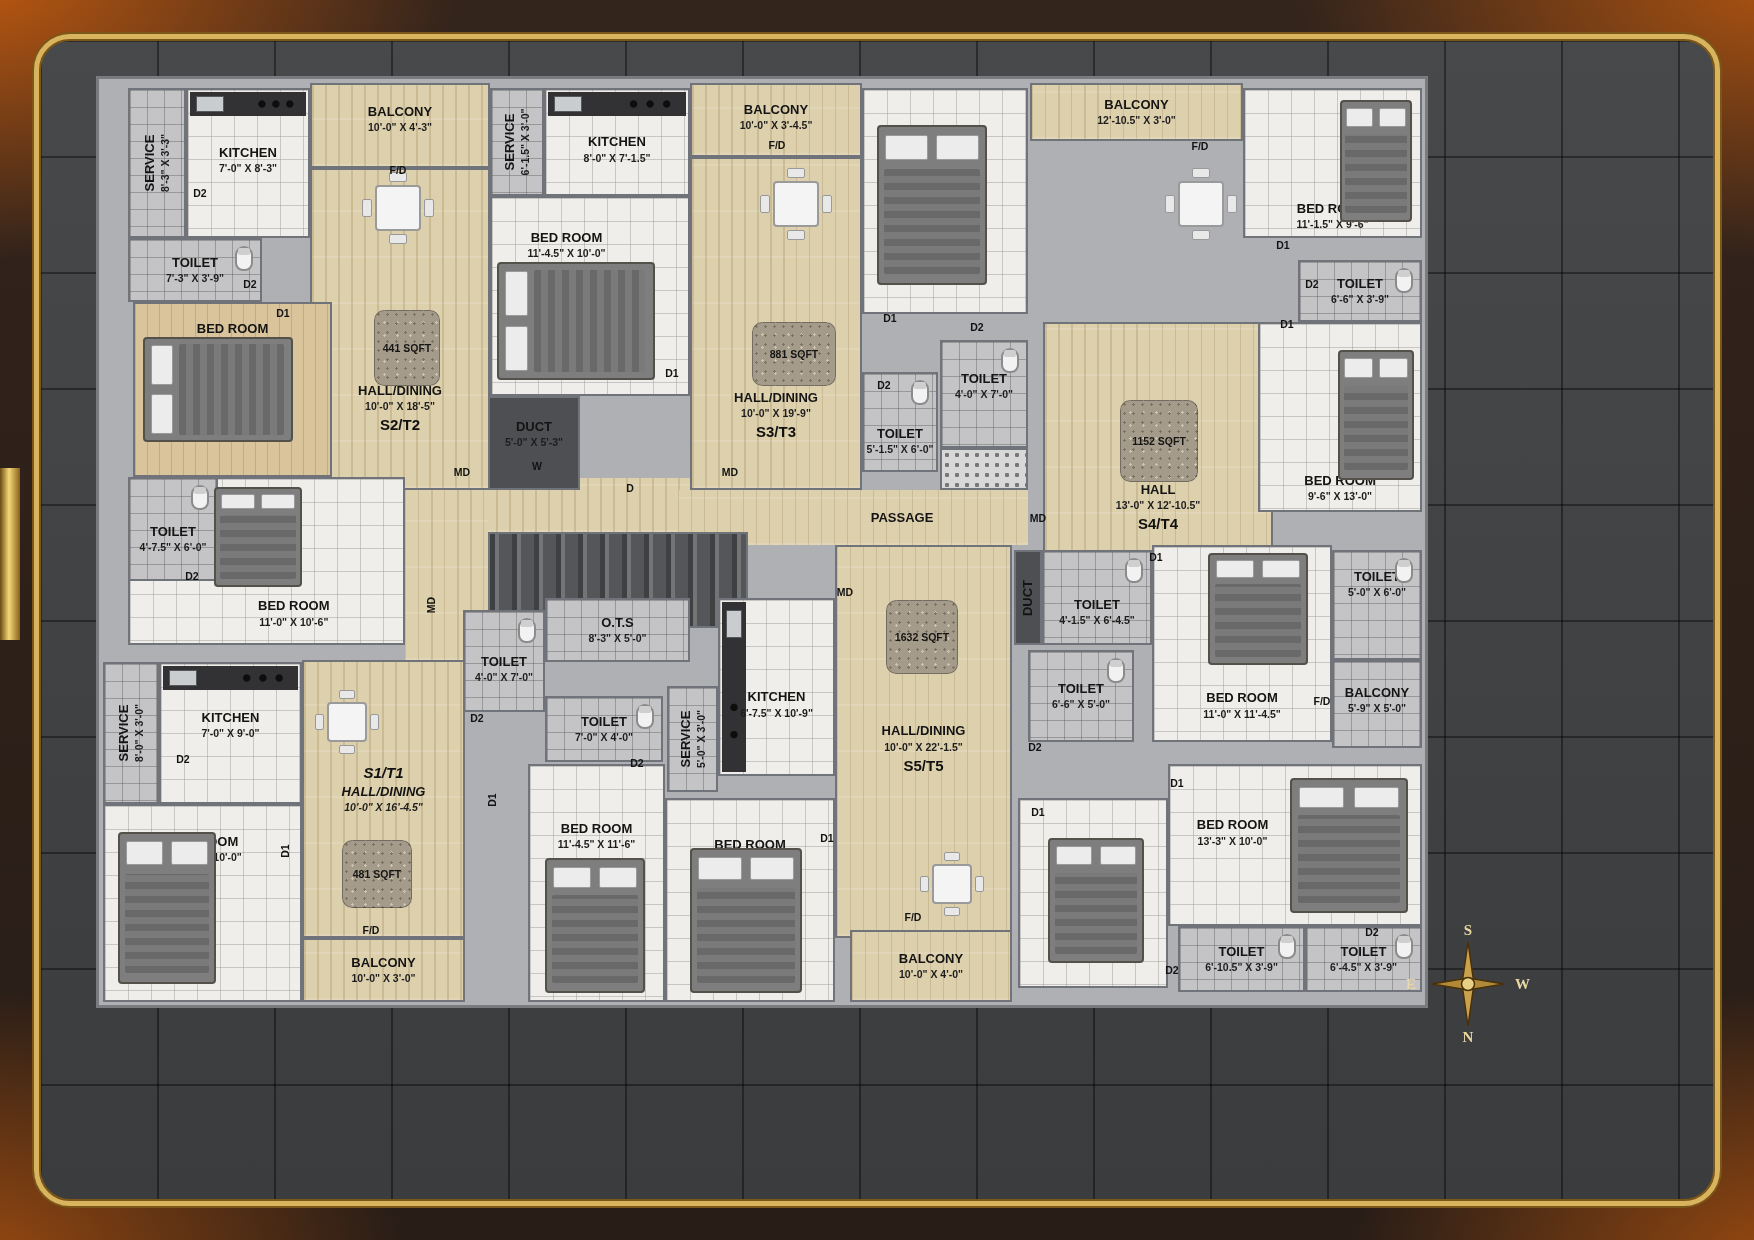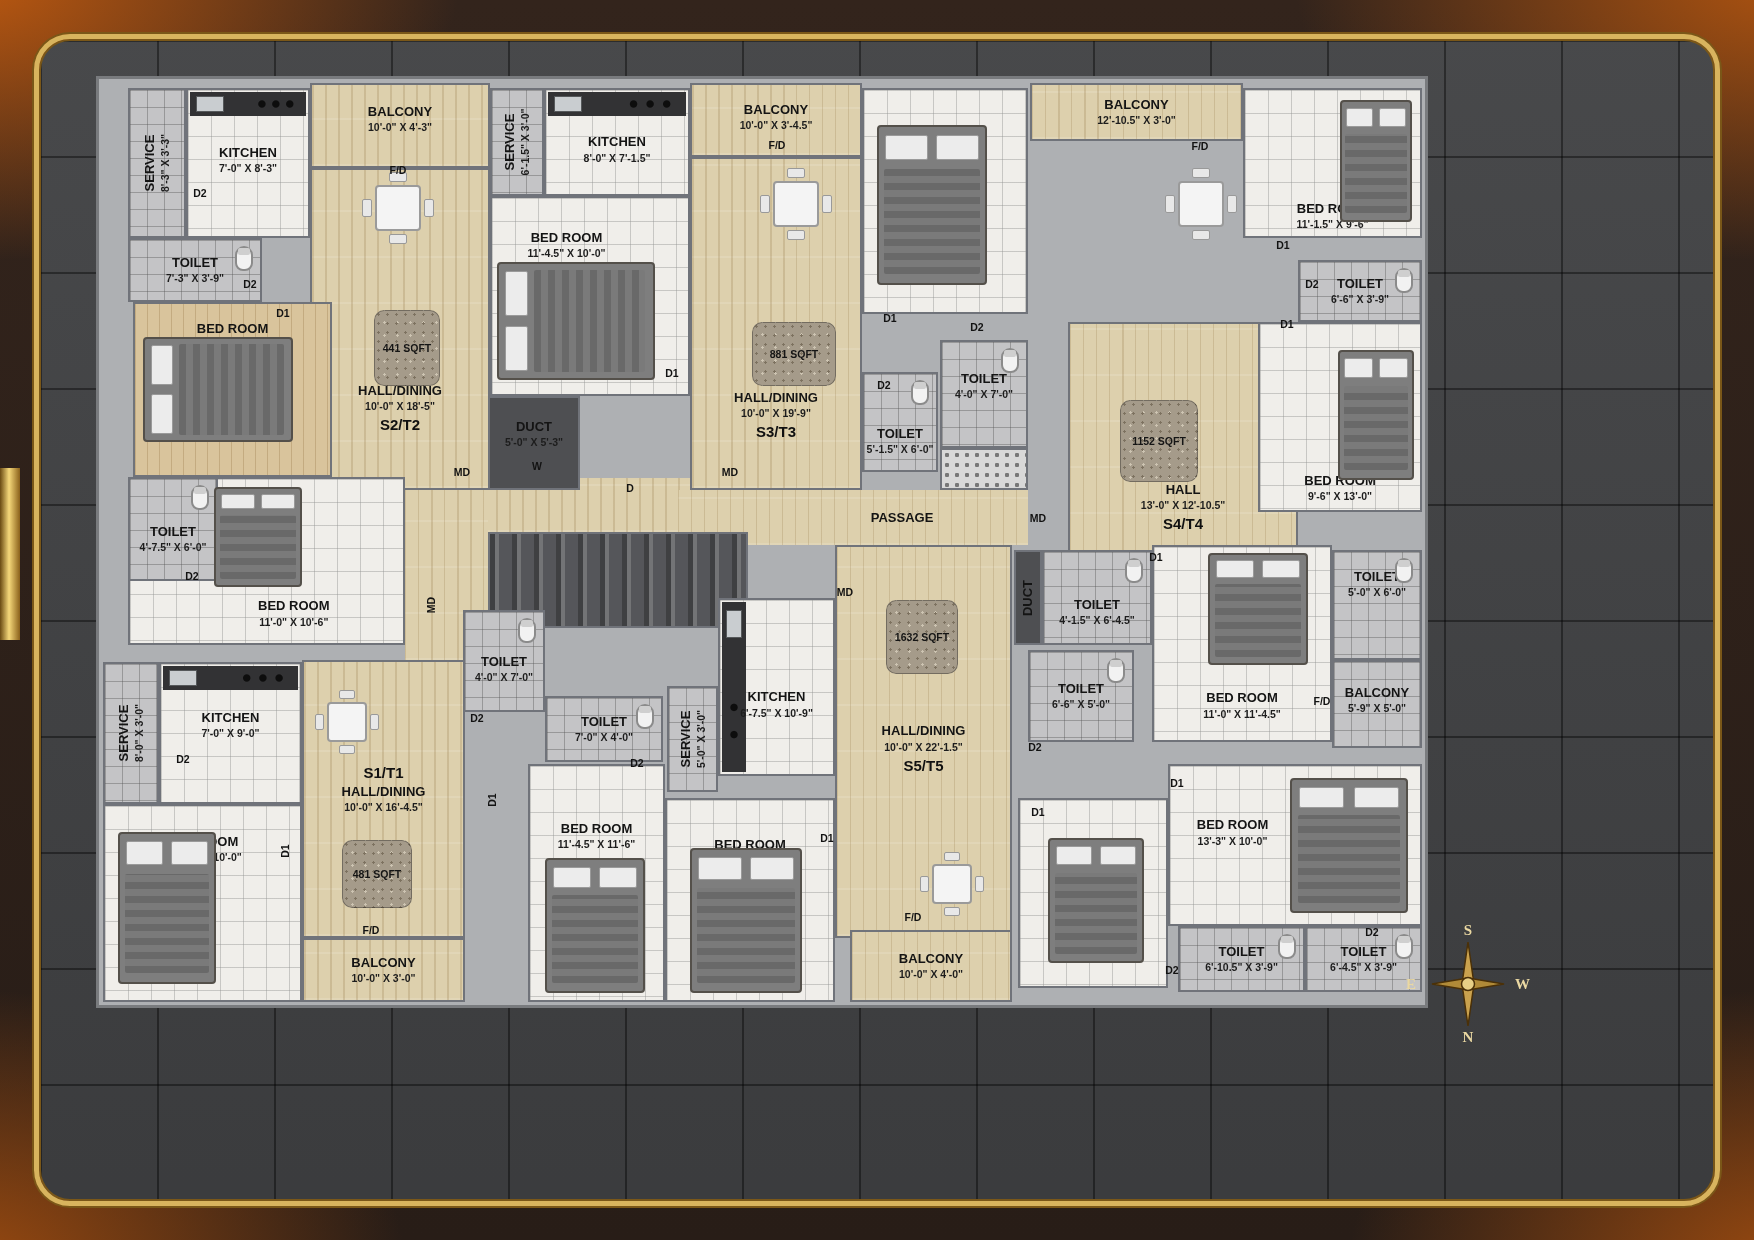--- a/index.html
+++ b/index.html
@@ -122,29 +122,29 @@
           <div class="l-unit">S2/T2</div>
         </div>
       </div>
       <div class="room floor-wood" style="left: 690px; top: 157px; width: 172px; height: 333px;">
         <div class="room-label" style="left: 50%; top: 78%;">
           <div class="l-name">HALL/DINING</div>
           <div class="l-dims">10'-0" X 19'-9"</div>
           <div class="l-unit">S3/T3</div>
         </div>
       </div>
-      <div class="room floor-wood" style="left: 1068px; top: 322px; width: 230px; height: 240px;">
+      <div class="room floor-wood" style="left: 1043px; top: 322px; width: 230px; height: 240px;">
         <div class="room-label" style="left: 50%; top: 78%;">
           <div class="l-name">HALL</div>
           <div class="l-dims">13'-0" X 12'-10.5"</div>
           <div class="l-unit">S4/T4</div>
         </div>
       </div>
       <div class="room floor-wood" style="left: 302px; top: 660px; width: 163px; height: 278px;">
-        <div class="room-label" style="left: 50%; top: 46%;">
+        <div class="room-label" style="left: 50%; top: 46%; font-style: italic;">
           <div class="l-unit">S1/T1</div>
           <div class="l-name">HALL/DINING</div>
           <div class="l-dims">10'-0" X 16'-4.5"</div>
         </div>
       </div>
       <div class="room floor-wood" style="left: 835px; top: 545px; width: 177px; height: 393px;">
         <div class="room-label" style="left: 50%; top: 52%;">
           <div class="l-name">HALL/DINING</div>
           <div class="l-dims">10'-0" X 22'-1.5"</div>
           <div class="l-unit">S5/T5</div>
@@ -387,20 +387,26 @@
           <div class="l-dims">6'-10.5" X 3'-9"</div>
         </div>
         <div class="wc"></div>
       </div>
       <div class="room floor-graytile" style="left: 1305px; top: 926px; width: 117px; height: 66px;">
         <div class="room-label" style="left: 50%; top: 50%;">
           <div class="l-name">TOILET</div>
           <div class="l-dims">6'-4.5" X 3'-9"</div>
         </div>
         <div class="wc"></div>
+      </div>
+      <div class="room floor-graytile" style="left: 545px; top: 598px; width: 145px; height: 64px;">
+        <div class="room-label" style="left: 50%; top: 50%;">
+          <div class="l-name">O.T.S</div>
+          <div class="l-dims">8'-3" X 5'-0"</div>
+        </div>
       </div>
       <div class="room floor-dark" style="left: 488px; top: 396px; width: 92px; height: 94px;">
         <div class="room-label" style="left: 50%; top: 40%;">
           <div class="l-name">DUCT</div>
           <div class="l-dims">5'-0" X 5'-3"</div>
         </div>
       </div>
       <div class="room floor-dark" style="left: 1014px; top: 550px; width: 28px; height: 95px;">
         <div class="room-label vertical" style="left: 50%; top: 50%;">
           <div class="l-name">DUCT</div>

